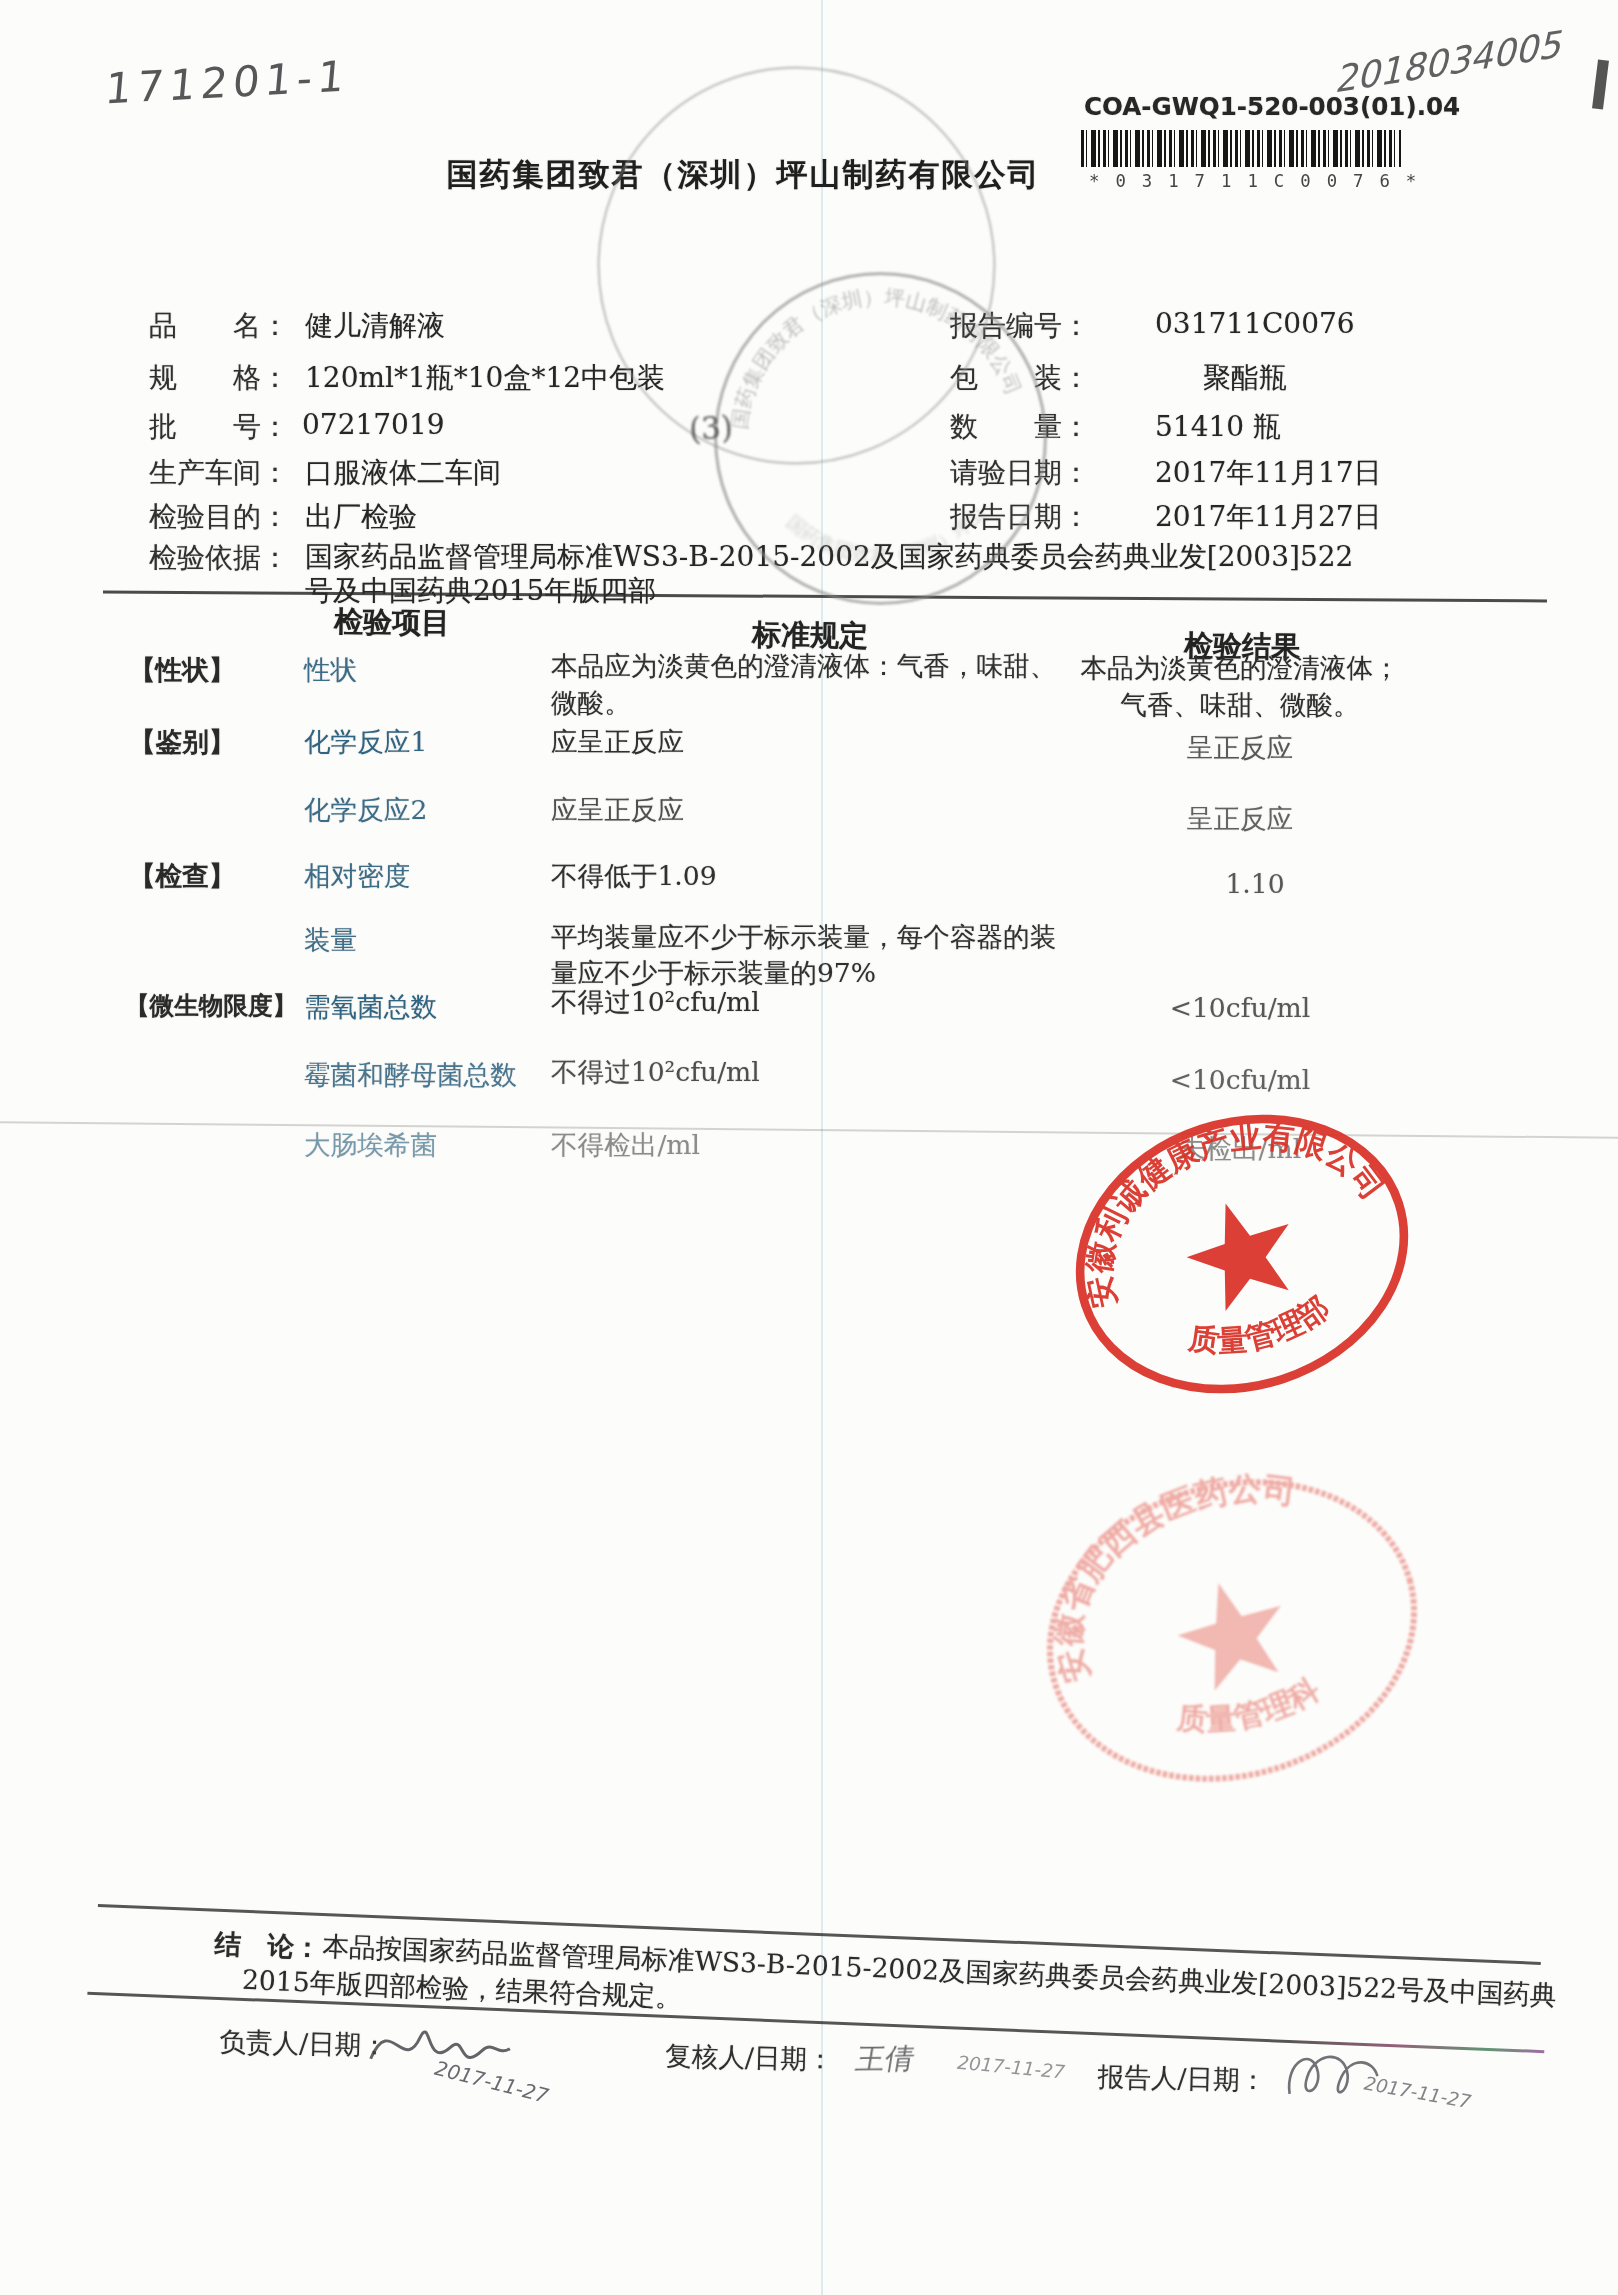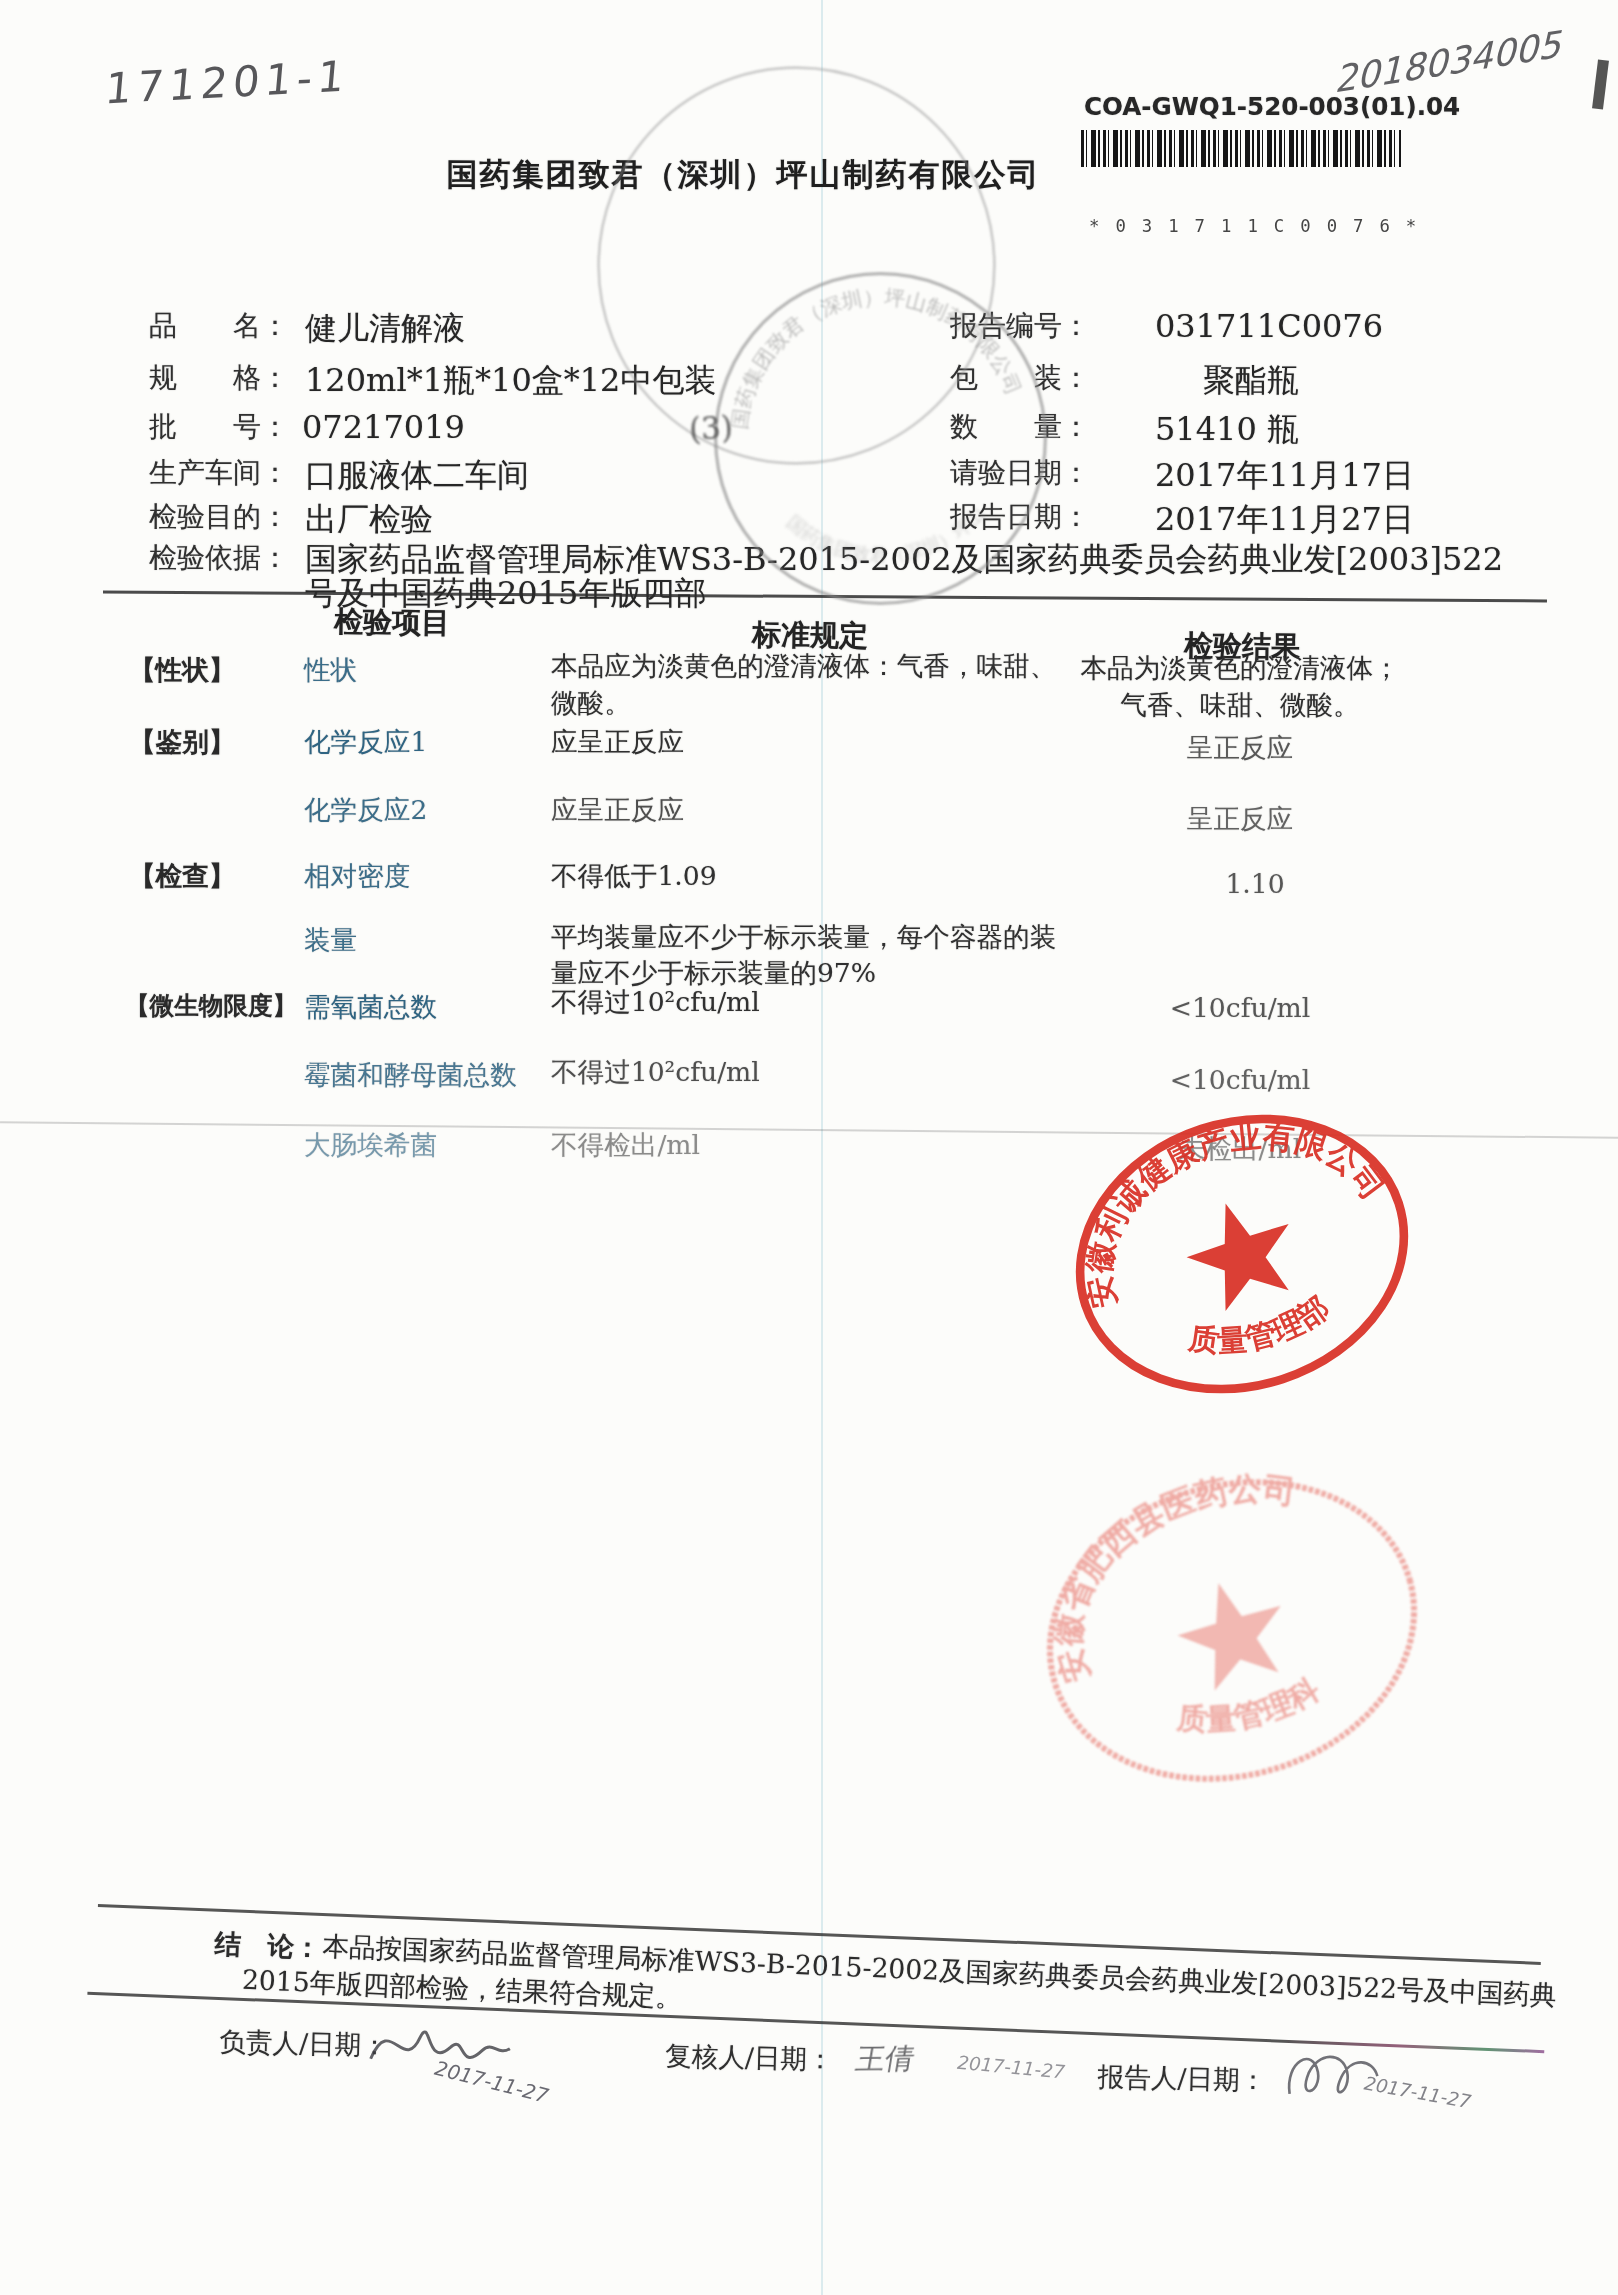--- a/index.html
+++ b/index.html
@@ -1,28 +1,28 @@
 <!DOCTYPE html>
 <html style="font-size:10.6px"><head>
 <meta charset="utf-8">
 <style>
   html,body{margin:0;padding:0;background:#e8e8e4;}
   .page{position:relative;width:1619px;height:2295px;background:#fcfcfa;overflow:hidden;
         font-family:"DejaVu Serif","Liberation Serif",serif;color:#2e2e2e;}
   .abs{position:absolute;white-space:nowrap;}
   .t{text-shadow:0 0 1.3px rgba(55,55,55,.38);}
   .lbl{font-size:28px;color:#303030;}
-  .val{font-size:32px;color:#262626;text-align:center;}
+  .val{font-size:28px;color:#262626;text-align:center;}
   .company{font-size:31px;font-weight:bold;letter-spacing:2px;color:#1f1f1f;}
   .rpt-title{font-size:39px;font-weight:bold;color:#1c1c1c;}
   .coa{font-family:"DejaVu Sans","Liberation Sans",sans-serif;font-size:24.6px;font-weight:bold;color:#272727;}
   .bc{height:37px;background:repeating-linear-gradient(90deg,
       #161616 0 2.7px,transparent 2.7px 4.6px,#161616 4.6px 6px,transparent 6px 10px,
       #161616 10px 14.6px,transparent 14.6px 17.3px,#161616 17.3px 18.6px,transparent 18.6px 22px);}
-  .bc-txt{font-family:"DejaVu Sans Mono","Liberation Mono",monospace;font-size:17.3px;color:#454545;letter-spacing:16px;margin-top:45px;}
+  .bc-txt{font-family:"DejaVu Sans Mono","Liberation Mono",monospace;font-size:17.3px;color:#454545;letter-spacing:16px;}
   .hdr{font-size:29px;font-weight:bold;color:#232323;text-align:center;}
   .sec{font-size:26.6px;font-weight:bold;color:#2a2a2a;}
   .sec-small{font-size:24.6px;}
   .item{font-size:26.6px;color:#0c4a6e;}
   .std{font-size:26.6px;color:#303030;}
   .resblock{width:398px;text-align:center;font-size:26.6px;color:#2e2e2e;line-height:37px;}
   .faint{opacity:.55;}
   .rule{background:#2c2c2c;}
   .hw{font-family:"DejaVu Sans","Liberation Sans",sans-serif;color:#3b3b3f;}
   .hw-date{font-family:"DejaVu Sans","Liberation Sans",sans-serif;font-style:italic;color:#50505a;opacity:.85;}

